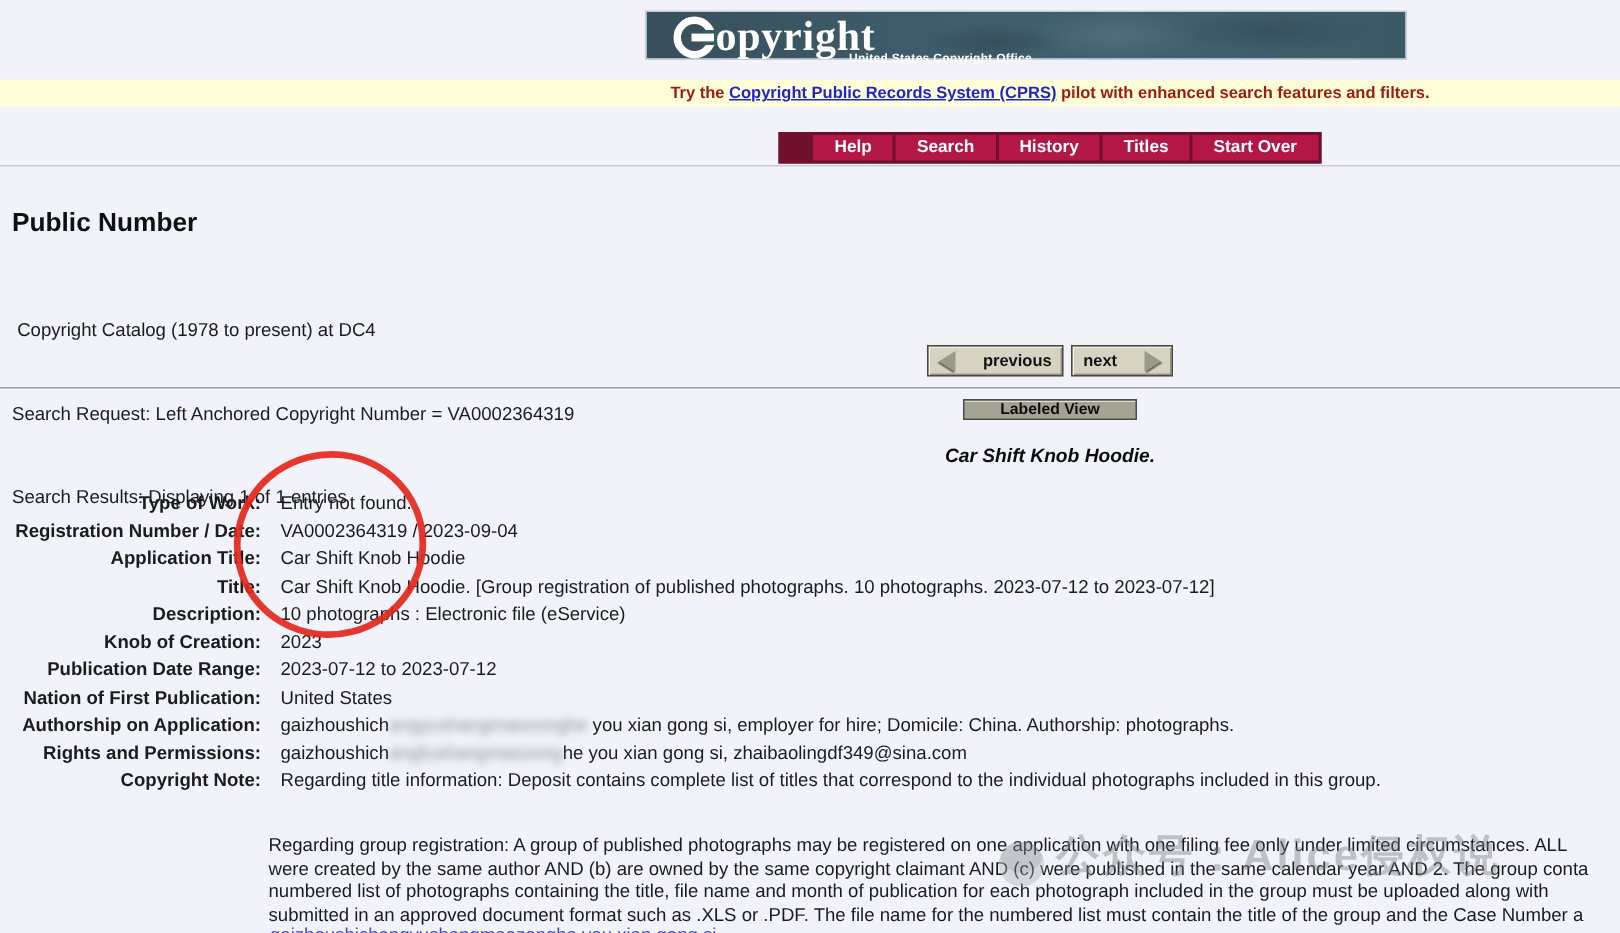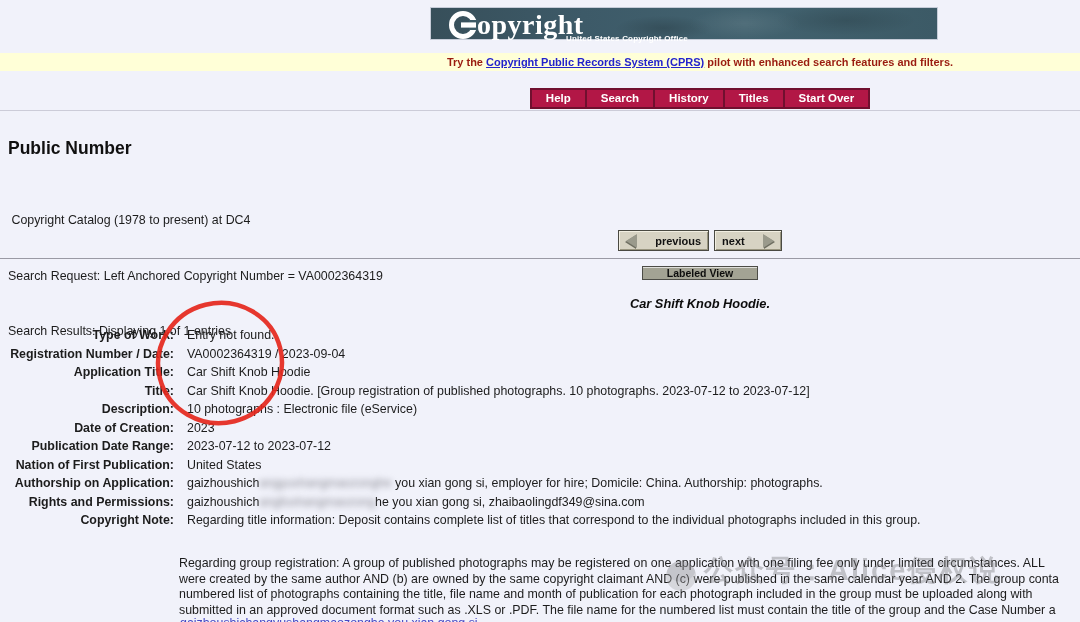--- a/index.html
+++ b/index.html
@@ -38,21 +38,21 @@
     background:#ffffd7; font-size:11px; font-weight:bold; color:#9a1c10;
     text-align:center; line-height:18px; white-space:nowrap;
   }
   .notice a, .cprs-link { color:#2323cc; text-decoration:underline; cursor:pointer; }
 
   
   .nav {
     position:absolute; left:0; top:88px; width:1400px;
     display:flex; justify-content:center;
   }
-  .nav-inner { display:flex; background:#70102f; border:2px solid #70102f; gap:2px; }
+  .nav-inner { display:flex; background:#70102f; border:2px solid #70102f; gap:2px;padding-left:21px; }
   .navbtn {
     background:#b21746; color:#fff; font-weight:bold; font-size:11.5px;
     padding:2px 14px; line-height:13px; cursor:pointer; white-space:nowrap;
   }
   .rule1 { position:absolute; left:0; top:110px; width:1400px; height:0; border-top:1px solid #ccccd8; }
 
   
   .page-title { position:absolute; left:8px; top:138px; font-size:17.5px; font-weight:bold; color:#101010; }
   .info { position:absolute; left:8px; top:174px; font-size:12.4px; line-height:18.5px; white-space:pre; }
 
@@ -150,21 +150,21 @@
     <div class="lvbtn">Labeled View</div>
   </div>
 
   <div class="rec-title">Car Shift Knob Hoodie.</div>
   <div class="fields">
       <div class="frow"><span class="flabel">Type of Work:</span><span class="fvalue"><span>Entry not found.</span></span></div>
       <div class="frow"><span class="flabel">Registration Number / Date:</span><span class="fvalue"><span>VA0002364319 / 2023-09-04</span></span></div>
       <div class="frow"><span class="flabel">Application Title:</span><span class="fvalue"><span>Car Shift Knob Hoodie</span></span></div>
       <div class="frow"><span class="flabel">Title:</span><span class="fvalue"><span>Car Shift Knob Hoodie. [Group registration of published photographs. 10 photographs. 2023-07-12 to 2023-07-12]</span></span></div>
       <div class="frow"><span class="flabel">Description:</span><span class="fvalue"><span>10 photographs : Electronic file (eService)</span></span></div>
-      <div class="frow"><span class="flabel">Date of Creation:</span><span class="fvalue"><span>2023</span></span></div>
+      <div class="frow"><span class="flabel">Knob of Creation:</span><span class="fvalue"><span>2023</span></span></div>
       <div class="frow"><span class="flabel">Publication Date Range:</span><span class="fvalue"><span>2023-07-12 to 2023-07-12</span></span></div>
       <div class="frow"><span class="flabel">Nation of First Publication:</span><span class="fvalue"><span>United States</span></span></div>
       <div class="frow"><span class="flabel">Authorship on Application:</span><span class="fvalue"><span>gaizhoushich</span><span class="blurred">angyushangmaozonghe</span><span> you xian gong si, employer for hire; Domicile: China. Authorship: photographs.</span></span></div>
       <div class="frow"><span class="flabel">Rights and Permissions:</span><span class="fvalue"><span>gaizhoushich</span><span class="blurred">angfushangmaozong</span><span>he you xian gong si, zhaibaolingdf349@sina.com</span></span></div>
       <div class="frow"><span class="flabel">Copyright Note:</span><span class="fvalue"><span>Regarding title information: Deposit contains complete list of titles that correspond to the individual photographs included in this group.</span></span></div>
     </div>
   <div class="note-extra"><div>Regarding group registration: A group of published photographs may be registered on one application with one filing fee only under limited circumstances. ALL</div><div>were created by the same author AND (b) are owned by the same copyright claimant AND (c) were published in the same calendar year AND 2. The group conta</div><div>numbered list of photographs containing the title, file name and month of publication for each photograph included in the group must be uploaded along with</div><div>submitted in an approved document format such as .XLS or .PDF. The file name for the numbered list must contain the title of the group and the Case Number a</div></div>
   <div class="partial-line">gaizhoushichangyushangmaozonghe you xian gong si</div>
 
   <svg class="circle-svg" width="145" height="140" viewBox="0 0 145 140">

